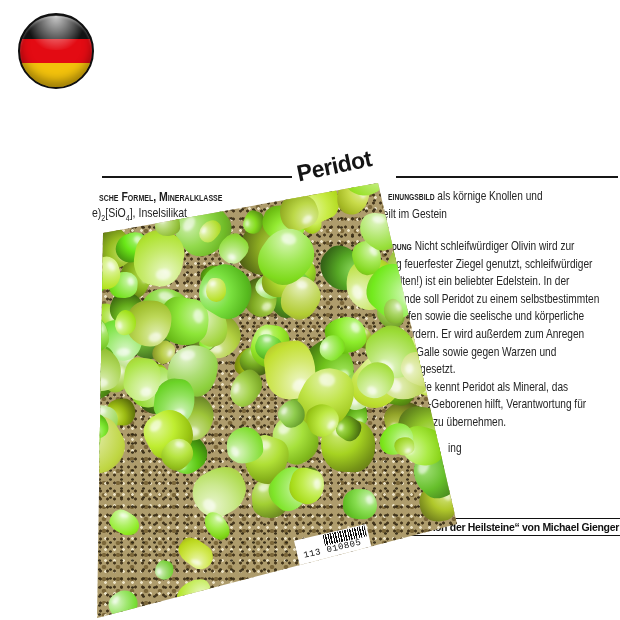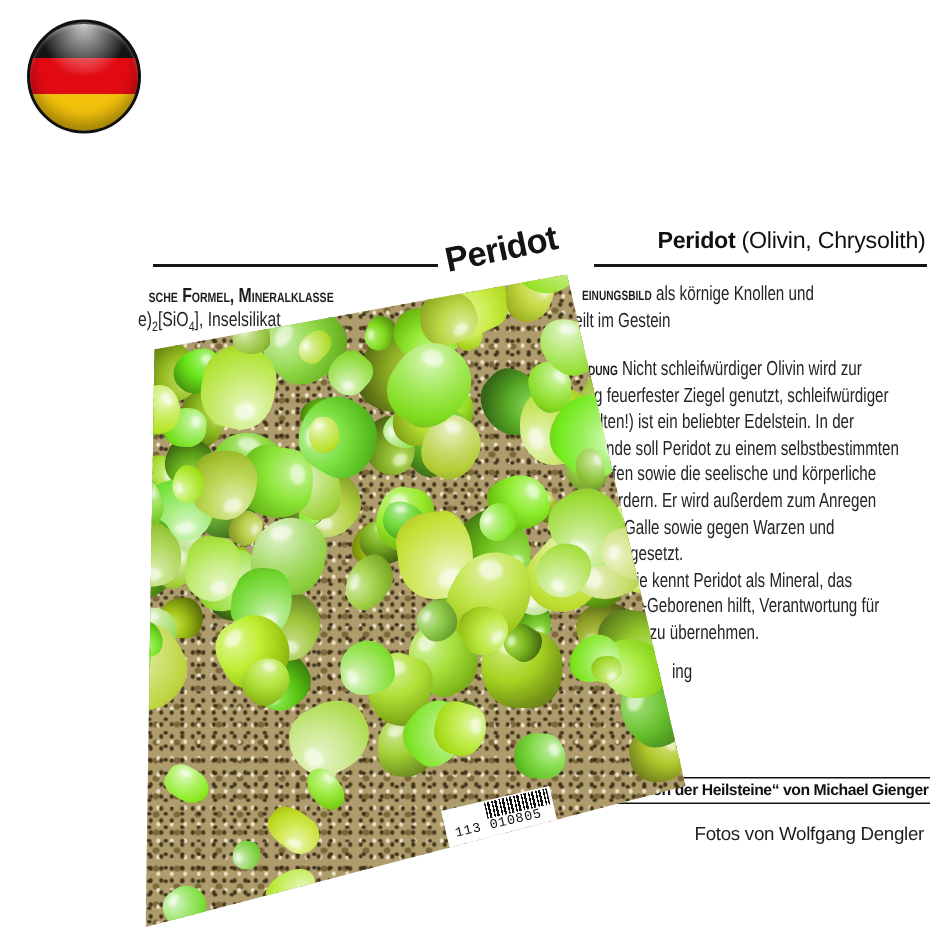--- a/index.html
+++ b/index.html
@@ -72,23 +72,20 @@
   .barcode .num{position:absolute;left:6px;top:12px;font-family:"Liberation Mono",monospace;
            font-size:9px;letter-spacing:.5px;color:#111;}
 </style>
 </head>
 <body>
 
 <div id="canvas">
 
   <div class="flag"></div>
 
-  <div class="page-title">
-    <span class="b">Peridot</span><span> (Olivin, Chrysolith)</span>
-  </div>
   <div class="rule l"></div>
   <div class="rule r"></div>
 
   <div class="colL-h">sche Formel, Mineralklasse</div>
   <div class="colL-f"><span>e)</span><sub>2</sub><span>[SiO</span><sub>4</sub><span>], Inselsilikat</span></div>
 
   <div class="bline" style="left:388px;top:188px"><span class="sc">einungsbild</span><span> als körnige Knollen und</span></div>
   <div class="bline" style="left:380px;top:206px"><span>teilt im Gestein</span></div>
   <div class="bline" style="left:392px;top:238px"><span class="sc">dung</span><span> Nicht schleifwürdiger Olivin wird zur</span></div>
   <div class="bline" style="left:396px;top:256px"><span>g feuerfester Ziegel genutzt, schleifwürdiger</span></div>
@@ -97,21 +94,20 @@
   <div class="bline" style="left:408px;top:308px"><span>fen sowie die seelische und körperliche</span></div>
   <div class="bline" style="left:412px;top:326px"><span>rdern. Er wird außerdem zum Anregen</span></div>
   <div class="bline" style="left:416px;top:344px"><span>Galle sowie gegen Warzen und</span></div>
   <div class="bline" style="left:420px;top:361px"><span>gesetzt.</span></div>
   <div class="bline" style="left:424px;top:379px"><span>ie kennt Peridot als Mineral, das</span></div>
   <div class="bline" style="left:428px;top:396px"><span>-Geborenen hilft, Verantwortung für</span></div>
   <div class="bline" style="left:433px;top:414px"><span>zu übernehmen.</span></div>
   <div class="bline" style="left:448px;top:440px"><span>ing</span></div>
 
   <div class="credit-box">exikon der Heilsteine“ von Michael Gienger</div>
-  <div class="photo-credit">Fotos von Wolfgang Dengler</div>
 
   <div class="card-label">
     <span>Peridot</span>
   </div>
 
   <div id="photo">
     <div id="stones">
         <div class="stone" style="left: 162.1px; top: 303.1px; width: 36.4px; height: 40.2px; transform: rotate(356deg); border-radius: 51% 61% 56% 57% / 53% 60% 42% 39%; background: radial-gradient(circle at 32% 26%, rgb(203, 229, 142), rgb(162, 208, 51) 40%, rgb(118, 153, 35) 72%, rgb(92, 103, 34));"></div>
         <div class="stone" style="left: 281.9px; top: 92.3px; width: 33.8px; height: 27.1px; transform: rotate(99deg); border-radius: 42% 45% 43% 62% / 47% 61% 43% 59%; background: radial-gradient(circle at 32% 26%, rgb(204, 240, 147), rgb(158, 226, 48) 40%, rgb(120, 179, 25) 72%, rgb(101, 125, 28));"></div>
         <div class="stone" style="left: 323.6px; top: 8.6px; width: 50.7px; height: 51.2px; transform: rotate(254deg); border-radius: 41% 38% 53% 56% / 52% 60% 39% 41%; background: radial-gradient(circle at 32% 26%, rgb(159, 243, 116), rgb(90, 228, 19) 40%, rgb(64, 162, 14) 72%, rgb(60, 107, 17));"></div>

